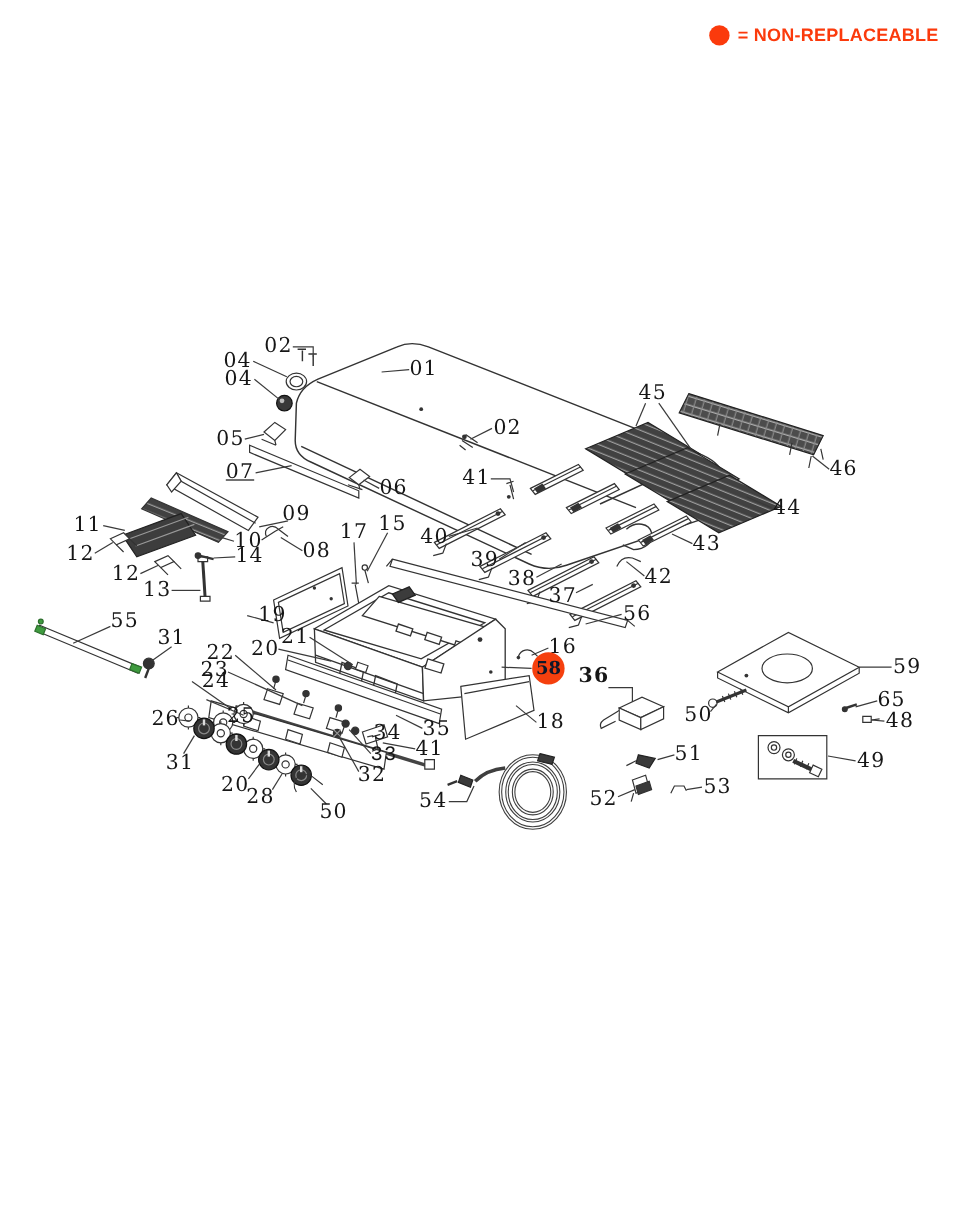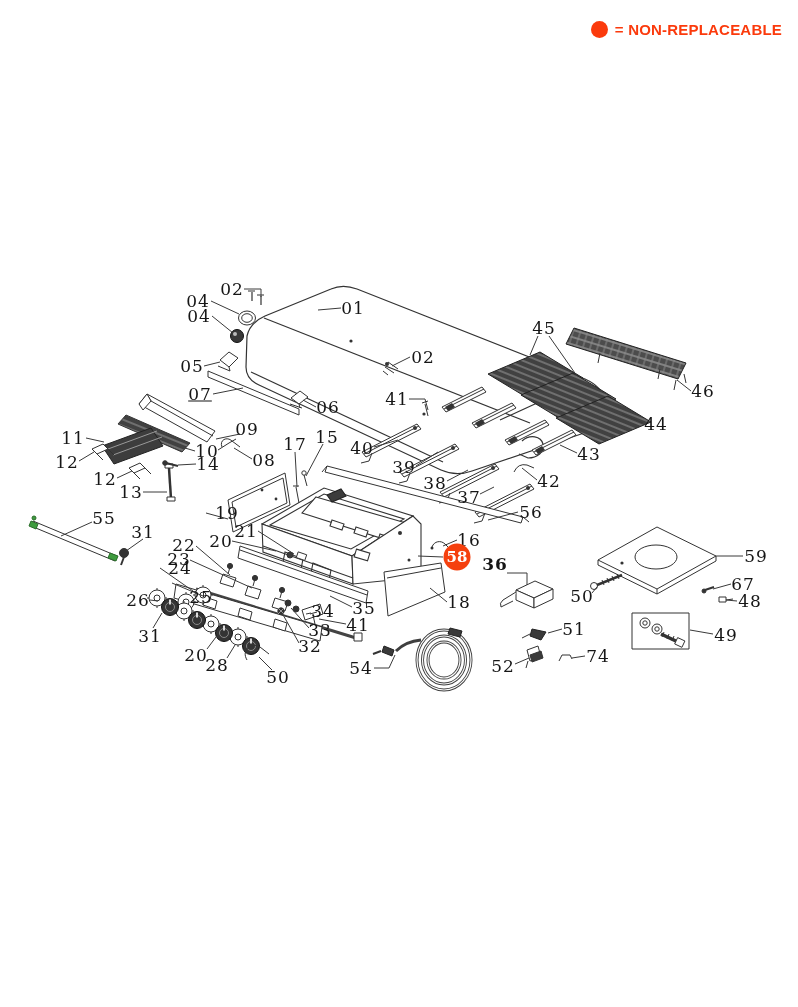--- a/index.html
+++ b/index.html
@@ -5,21 +5,21 @@
   html,body{margin:0;padding:0;background:#fff;}
   #stage{position:relative;width:798px;height:738px;background:#ffffff;overflow:hidden;
          font-family:"DejaVu Serif",serif;}
   #art{position:absolute;left:0;top:0;}
   .legend{position:absolute;top:21px;right:16px;display:flex;align-items:center;gap:7px;}
   .legend-dot{width:17px;height:17px;border-radius:50%;background:#fb3a0c;display:inline-block;}
   .legend-text{font-family:"Liberation Sans",sans-serif;font-weight:bold;font-size:15px;
                letter-spacing:.2px;color:#fb3a0c;white-space:nowrap;}
   .part-label{position:absolute;transform:translate(-50%,-50%);font-size:17px;color:#161616;
               letter-spacing:1px;line-height:1;white-space:nowrap;}
-  .part-label.highlight{background:#f5400e;color:#ffffff;width:27px;height:27px;border-radius:50%;
+  .part-label.highlight{background:#f5400e;color:#0f172a;width:27px;height:27px;border-radius:50%;
               display:flex;align-items:center;justify-content:center;font-size:15px;
               font-weight:bold;letter-spacing:0;}
   svg *{vector-effect:non-scaling-stroke;}
 </style>
 </head>
 <body>
 
 <div id="stage">
 
   <svg id="art" width="798" height="1007" viewBox="0 0 798 1007">
@@ -459,41 +459,41 @@
       <div class="part-label" style="left: 179px; top: 559px;">23</div>
       <div class="part-label" style="left: 148px; top: 568px; margin-left: 32px;">24</div>
       <div class="part-label" style="left: 161px; top: 597px; margin-left: 40px;">25</div>
       <div class="part-label" style="left: 138px; top: 600px;">26</div>
       <div class="part-label" style="left: 150px; top: 636px;">31</div>
       <div class="part-label" style="left: 217px; top: 665px;">28</div>
       <div class="part-label" style="left: 196px; top: 655px;">20</div>
       <div class="part-label" style="left: 278px; top: 677px;">50</div>
       <div class="part-label" style="left: 143px; top: 532px;">31</div>
       <div class="part-label" style="left: 310px; top: 646px;">32</div>
-      <div class="part-label" style="left: 320px; top: 630px;">33</div>
+      <div class="part-label" style="left: 320px; top: 630px; font-family: Liberation Mono, monospace;">33</div>
       <div class="part-label" style="left: 323px; top: 611px;">34</div>
       <div class="part-label" style="left: 364px; top: 608px;">35</div>
       <div class="part-label" style="left: 495px; top: 564px; font-weight: bold;">36</div>
       <div class="part-label" style="left: 469px; top: 497px;">37</div>
       <div class="part-label" style="left: 435px; top: 483px;">38</div>
       <div class="part-label" style="left: 404px; top: 467px;">39</div>
       <div class="part-label" style="left: 362px; top: 448px;">40</div>
       <div class="part-label" style="left: 397px; top: 399px;">41</div>
       <div class="part-label" style="left: 549px; top: 481px;">42</div>
       <div class="part-label" style="left: 589px; top: 454px;">43</div>
       <div class="part-label" style="left: 656px; top: 424px;">44</div>
       <div class="part-label" style="left: 544px; top: 328px;">45</div>
       <div class="part-label" style="left: 703px; top: 391px;">46</div>
-      <div class="part-label" style="left: 743px; top: 584px;">67</div>
+      <div class="part-label" style="left: 743px; top: 584px;">65</div>
       <div class="part-label" style="left: 750px; top: 601px;">48</div>
       <div class="part-label" style="left: 726px; top: 635px;">49</div>
       <div class="part-label" style="left: 582px; top: 596px;">50</div>
       <div class="part-label" style="left: 574px; top: 629px;">51</div>
       <div class="part-label" style="left: 503px; top: 666px; text-align: center;">52</div>
-      <div class="part-label" style="left: 598px; top: 656px;">74</div>
+      <div class="part-label" style="left: 598px; top: 656px;">53</div>
       <div class="part-label" style="left: 361px; top: 668px;">54</div>
       <div class="part-label" style="left: 104px; top: 518px;">55</div>
       <div class="part-label" style="left: 531px; top: 512px;">56</div>
       <div class="part-label" style="left: 358px; top: 625px;">41</div>
       <div class="part-label highlight" style="left: 457px; top: 557px;">58</div>
       <div class="part-label" style="left: 756px; top: 556px;">59</div>
     </div>
 </div>
 
 </body></html>

